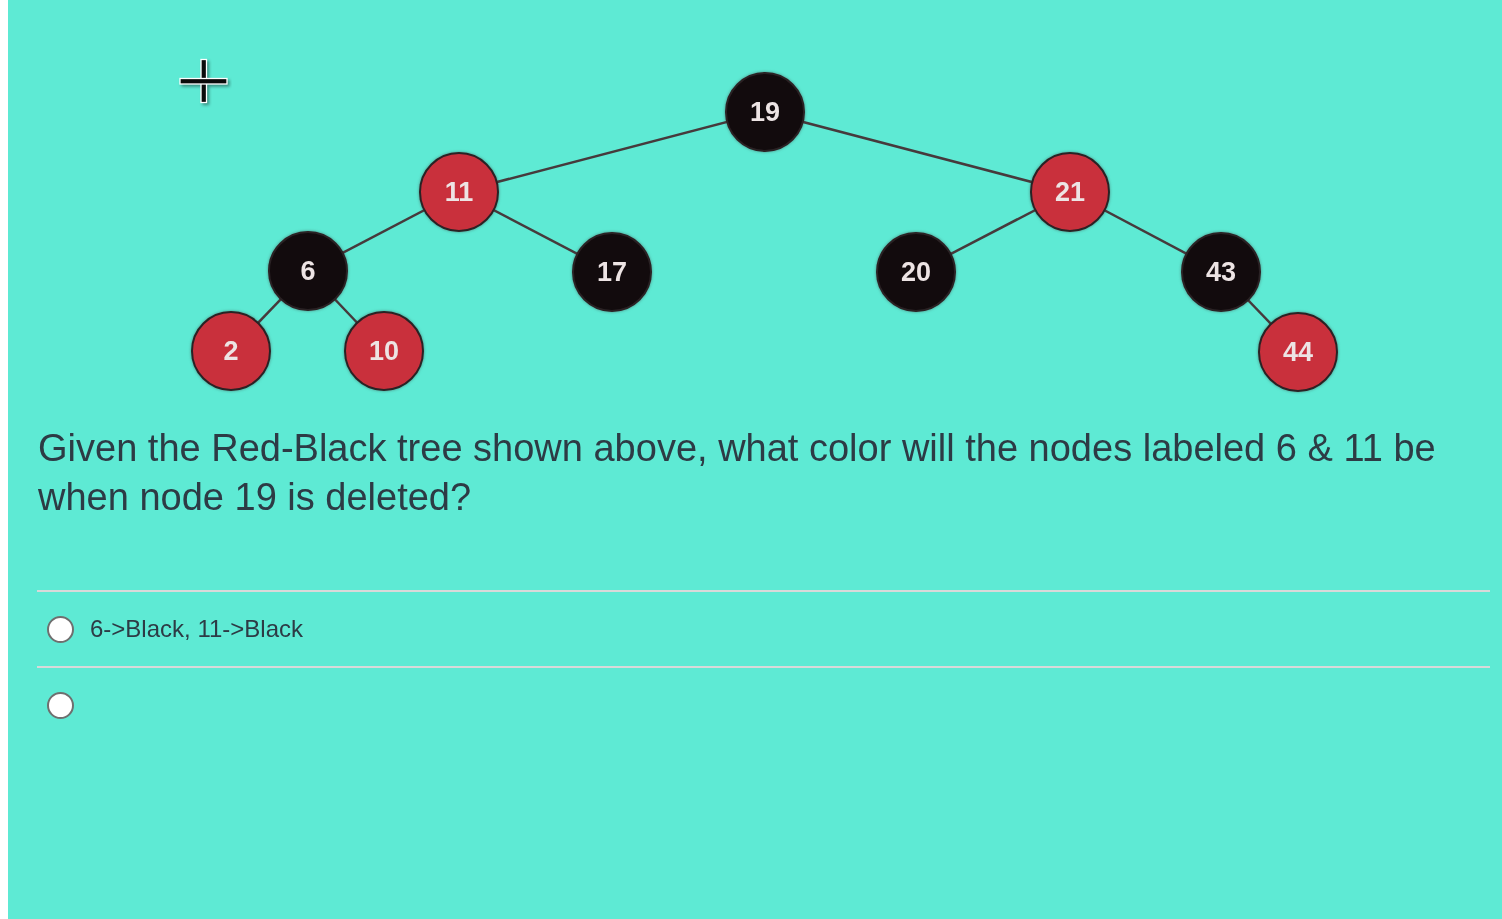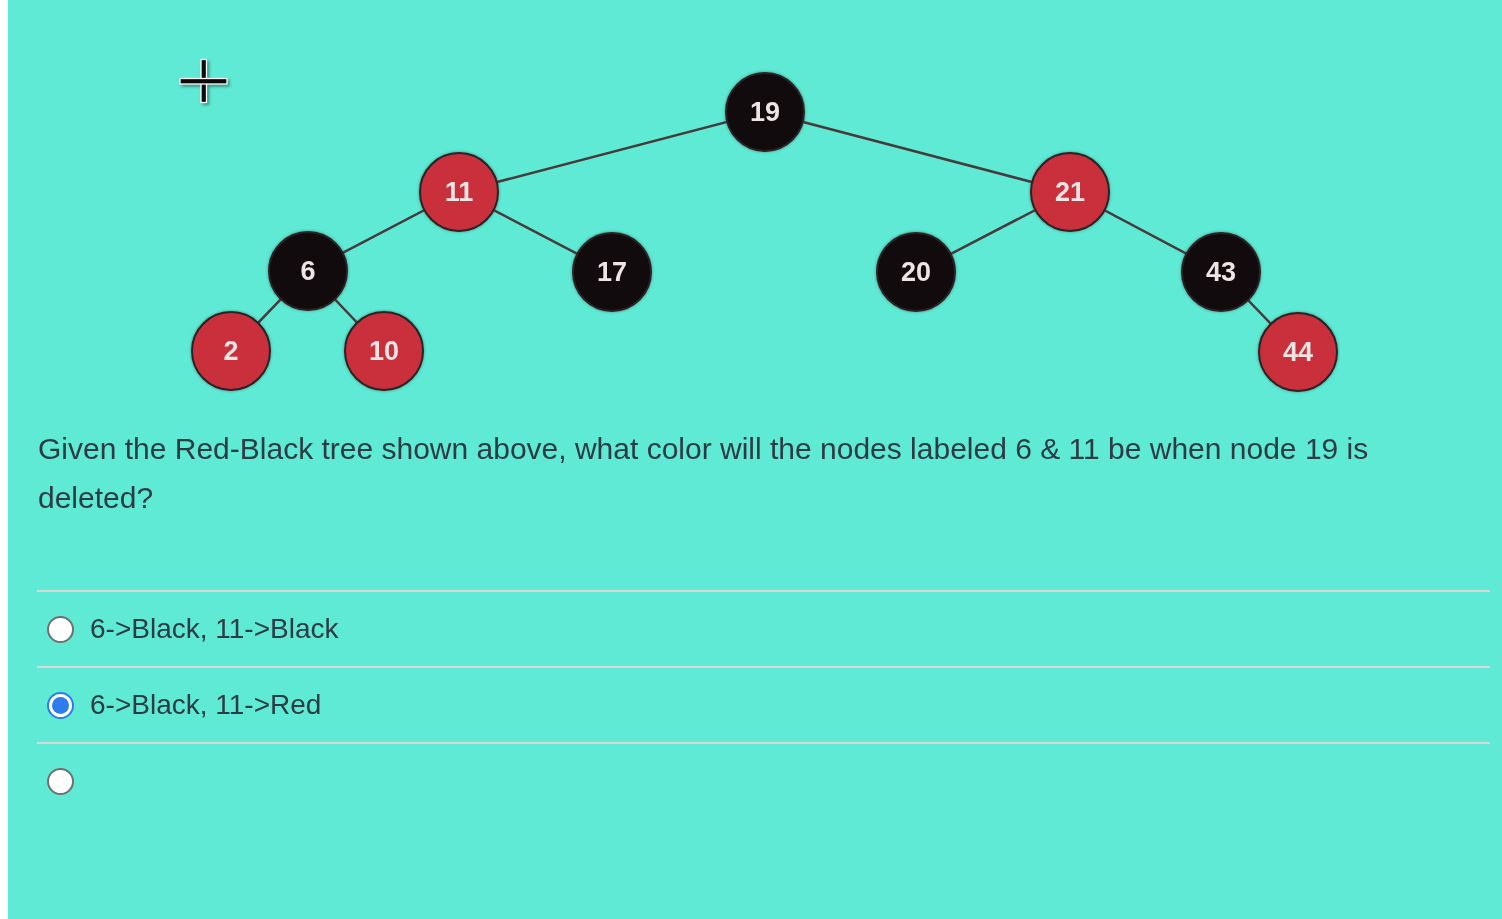--- a/index.html
+++ b/index.html
@@ -17,32 +17,32 @@
   .tree-svg{position:absolute;left:0;top:0;}
   .tree-svg circle{filter:drop-shadow(0 0 1.5px rgba(60,60,60,.55));}
   .tree-svg text{font-family:"Liberation Sans","DejaVu Sans",sans-serif;
     font-size:27px;font-weight:bold;}
 
   
   .cursor{position:absolute;left:170px;top:58px;}
 
   
   .question{position:absolute;left:30px;top:424px;width:1426px;
-    font-size:30px;line-height:49px;color:var(--text-color);}
+    font-size:38px;line-height:49px;color:var(--text-color);}
 
   
   .options{position:absolute;left:29px;top:590px;width:1453px;}
   .option{height:76px;border-top:2px solid var(--divider-color);
     display:flex;align-items:center;cursor:pointer;}
   .radio{width:27px;height:27px;margin-left:10px;border-radius:50%;
     border:2px solid var(--radio-border);background:#fff;position:relative;flex:none;}
   .option.selected .radio{border-color:var(--accent-blue);}
   .option.selected .radio::after{content:'';position:absolute;inset:3px;
     border-radius:50%;background:var(--accent-blue);}
-  .option-label{margin-left:16px;font-size:28px;color:var(--text-color);}
+  .option-label{margin-left:16px;font-size:24px;color:var(--text-color);}
 </style>
 </head>
 <body>
 
 <div class="stage">
 
   <svg class="tree-svg" width="1502" height="410" viewBox="0 0 1502 410">
       <line x1="757" y1="112" x2="451" y2="192" stroke="#463A3C" stroke-width="2.5"></line>
       <line x1="757" y1="112" x2="1062" y2="192" stroke="#463A3C" stroke-width="2.5"></line>
       <line x1="451" y1="192" x2="300" y2="271" stroke="#463A3C" stroke-width="2.5"></line>
@@ -81,22 +81,18 @@
     </g>
   </svg>
 
   <div class="question">Given the Red-Black tree shown above, what color will the nodes labeled 6 &amp; 11 be when node 19 is deleted?</div>
 
   <div class="options">
     <div class="option">
       <span class="radio"></span>
       <span class="option-label">6-&gt;Black, 11-&gt;Black</span>
     </div>
-    <div class="option selected">
-      <span class="radio"></span>
-      <span class="option-label">6-&gt;Black, 11-&gt;Red</span>
-    </div>
     <div class="option">
       <span class="radio"></span>
     </div>
   </div>
 
 </div>
 
 </body></html>

